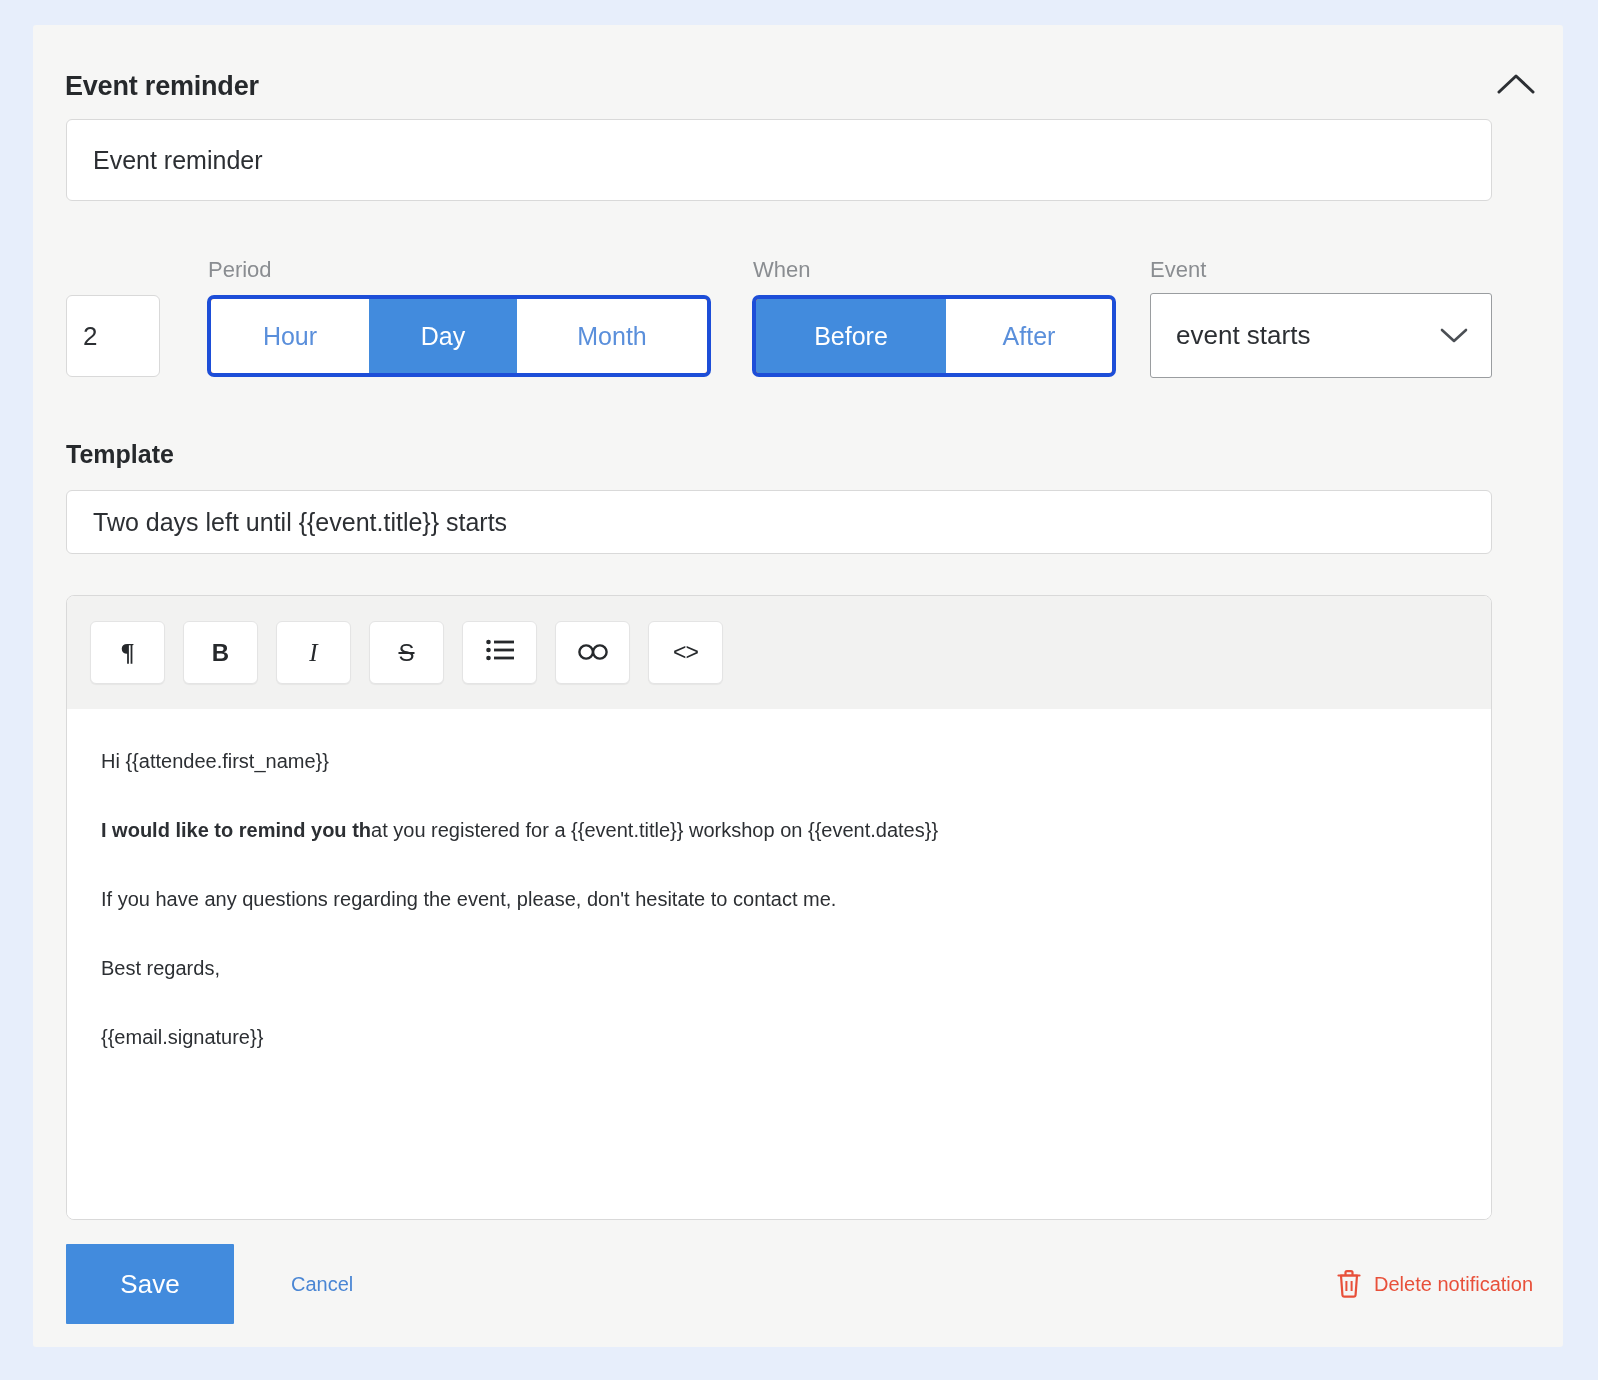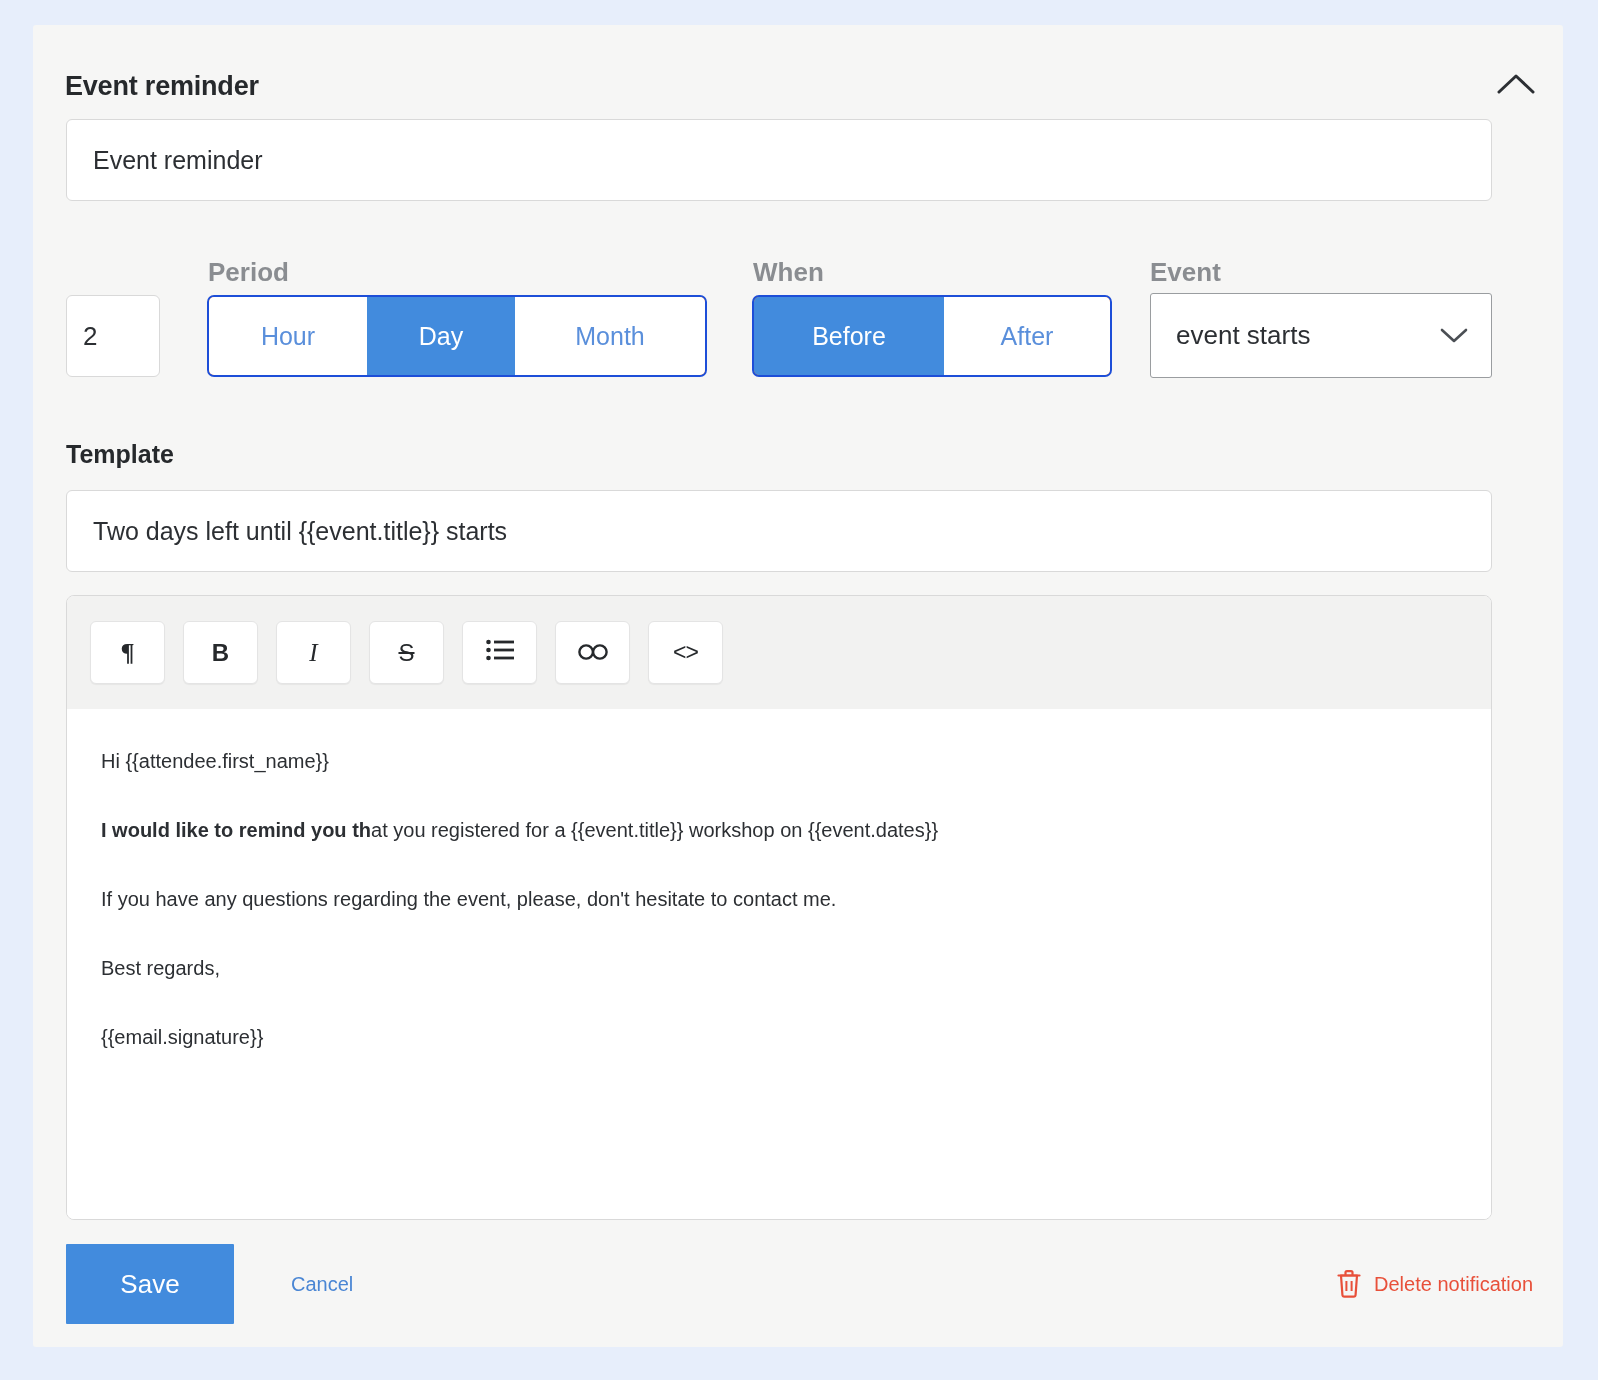--- a/index.html
+++ b/index.html
@@ -87,44 +87,43 @@
   
   .control-row {
     position: absolute;
     left: 0;
     top: 200px;
     width: 100%;
     height: 150px;
   }
   .field-label {
     position: absolute;
-    font-size: 26px;
+    font-size: 22px;
     color: #8a8d91;
     font-family: "Liberation Sans", sans-serif;
-    font-weight: bold;
   }
   .lbl-period { left: 175px; top: 32px; }
   .lbl-when   { left: 720px; top: 32px; }
   .lbl-event  { left: 1117px; top: 32px; }
 
   .num-input {
     position: absolute;
     left: 33px;
     top: 70px;
     width: 94px;
     height: 82px;
     padding: 0 16px;
     font-size: 26px;
   }
 
   .segmented {
     position: absolute;
     display: flex;
     height: 82px;
-    border: 2px solid #1d4ed8;
+    border: 4px solid #1d4ed8;
     border-radius: 7px;
     overflow: hidden;
     background: #f97316;
   }
   .seg-period { left: 174px; top: 70px; }
   .seg-when   { left: 719px; top: 70px; }
 
   .seg-btn {
     border: none;
     background: #ffffff;
@@ -181,21 +180,21 @@
     top: 415px;
     font-size: 25px;
     font-weight: bold;
     color: #26292c;
   }
   .subject-input {
     position: absolute;
     left: 33px;
     top: 465px;
     width: 1426px;
-    height: 82px;
+    height: 64px;
     padding: 0 26px;
   }
 
   
   .editor {
     position: absolute;
     left: 33px;
     top: 570px;
     width: 1426px;
     height: 625px;

